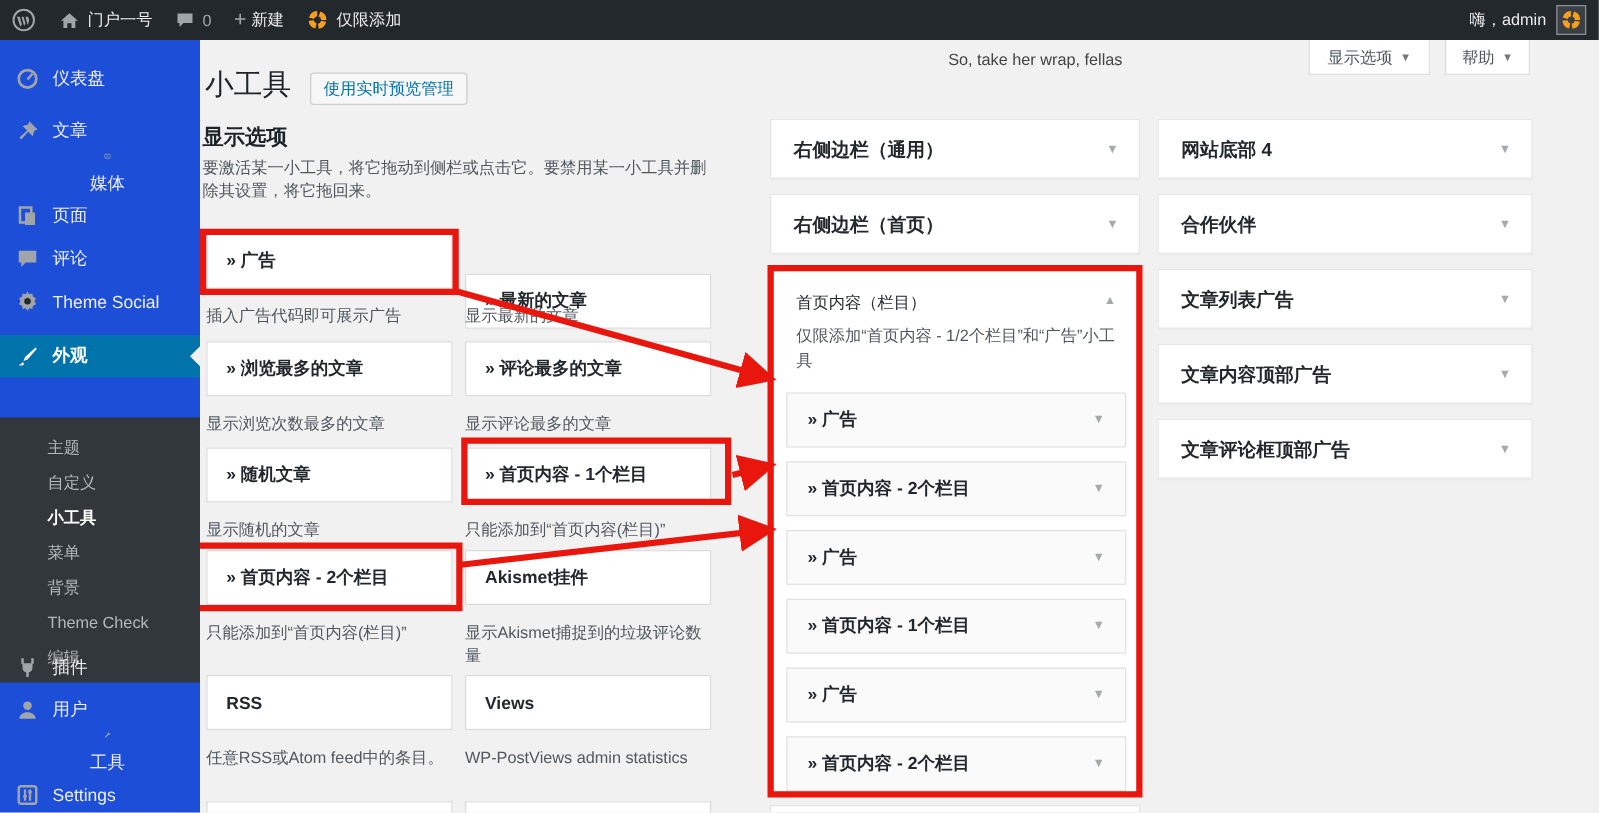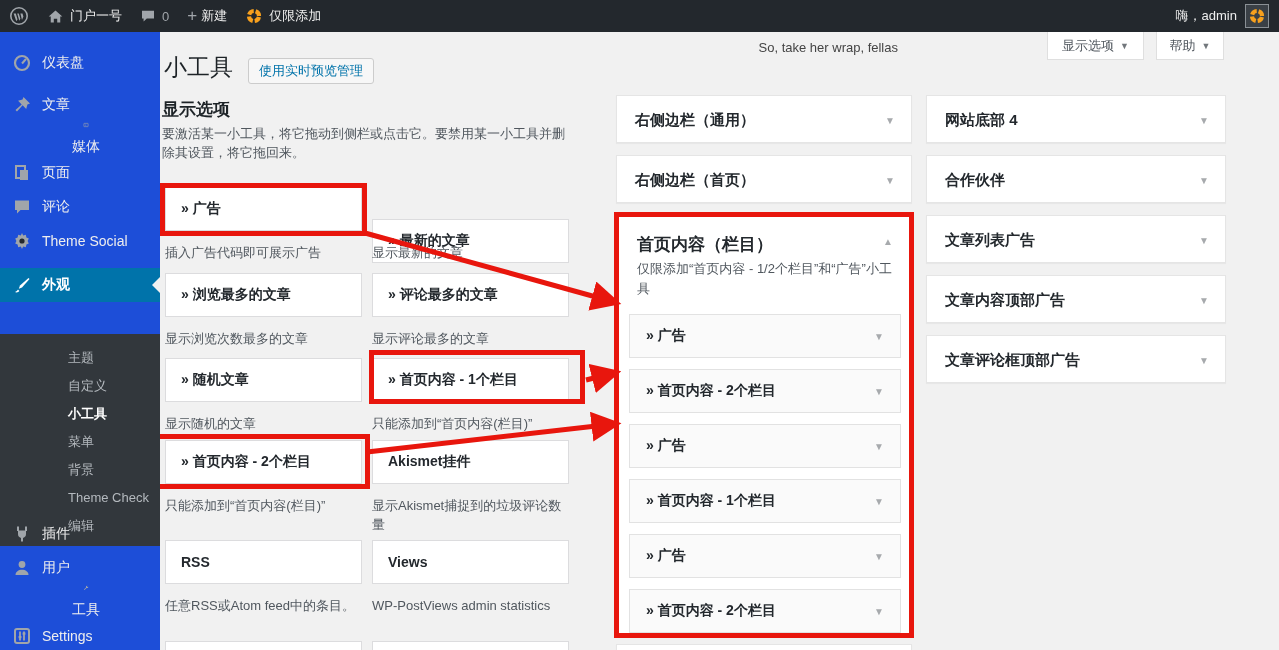--- a/index.html
+++ b/index.html
@@ -21,22 +21,22 @@
 
   
   .sidemenu { position:absolute; left:0; top:32px; width:160px; height:618px; background:#1d4ed8; z-index:150; }
   .sm-item { position:absolute; left:0; width:160px; height:34px; display:flex; align-items:center; gap:10px;
              padding-left:12px; color:#eee; font-size:14px; cursor:pointer; }
   .sm-item .lbl { white-space:nowrap; }
   .sm-active { background:#0073aa; color:#fff; font-weight:700; }
   .sm-arrow { position:absolute; right:0; top:50%; margin-top:-8px; width:0; height:0;
               border-top:8px solid transparent; border-bottom:8px solid transparent; border-right:8px solid #f1f1f1; }
   .submenu { position:absolute; left:0; top:302px; width:160px; height:212px; background:#32373c; }
-  .sub-item { position:absolute; left:0; width:160px; height:28px; line-height:28px; padding-left:58px;
-              color:#b4b9be; font-size:13px; cursor:pointer; white-space:nowrap;margin-left:10px; }
+  .sub-item { position:absolute; left:0; width:160px; height:28px; line-height:28px; padding-left:38px;
+              color:#b4b9be; font-size:13px; cursor:pointer; white-space:nowrap; }
   .sub-current { color:#fff; font-weight:700; }
 
   
   .content { position:absolute; left:144px; top:32px; width:993px; height:618px; }
 
   .meta-tab { position:absolute; top:0; height:28px; background:#fff; border:1px solid #dfdfdf; border-top:none;
               display:flex; align-items:center; justify-content:center; gap:6px; font-size:13px; color:#50575e; cursor:pointer; }
   .note { position:absolute; top:8px; right:239px; font-size:13px; color:#444; }
   .caret { font-size:9px; color:#72777c; }
   .caret-panel { position:absolute; right:16px; top:50%; transform:translateY(-50%); font-size:10px; color:#a7aaad; cursor:pointer; }
@@ -48,21 +48,21 @@
   .avail-head { position:absolute; left:18px; top:66px; font-size:17px; font-weight:700; color:#1d2327; }
   .avail-intro { position:absolute; left:18px; top:92px; width:408px; font-size:13px; line-height:19px; color:#50575e; }
 
   .wcard { position:absolute; width:197px; height:44px; background:#fff; border:1px solid #dcdcde;
            display:flex; align-items:center; padding-left:15px; font-size:14px; font-weight:700; color:#23282d; cursor:move; }
   .wdesc { position:absolute; width:199px; font-size:13px; line-height:19px; color:#50575e; }
 
   .panel { position:absolute; background:#fff; border:1px solid #e5e5e5; box-shadow:0 1px 1px rgba(0,0,0,.04); }
   .panel-bar { position:relative; height:48px; display:flex; align-items:center; padding-left:18px;
                font-size:15px; font-weight:700; color:#23282d; cursor:pointer; }
-  .exp-title { position:absolute; left:18px; top:16px; font-size:17px; font-weight:700; cursor:pointer; }
+  .exp-title { position:absolute; left:18px; top:16px; font-size:13px; font-weight:400; cursor:pointer; }
   .exp-desc { position:absolute; left:18px; top:42px; width:258px; font-size:13px; line-height:20px; color:#50575e; }
   .wrow { position:absolute; left:10px; width:272px; height:44px; background:#fafafa; border:1px solid #e2e2e2;
           display:flex; align-items:center; padding-left:16px; font-size:14px; font-weight:700; color:#23282d; cursor:move; }
 
   
   .redbox { position:absolute; border:5px solid #e8160d; z-index:90; pointer-events:none; }
   .arrows { position:absolute; left:0; top:0; width:1119px; height:618px; z-index:95; pointer-events:none; }
 </style>
 </head>
 <body>

